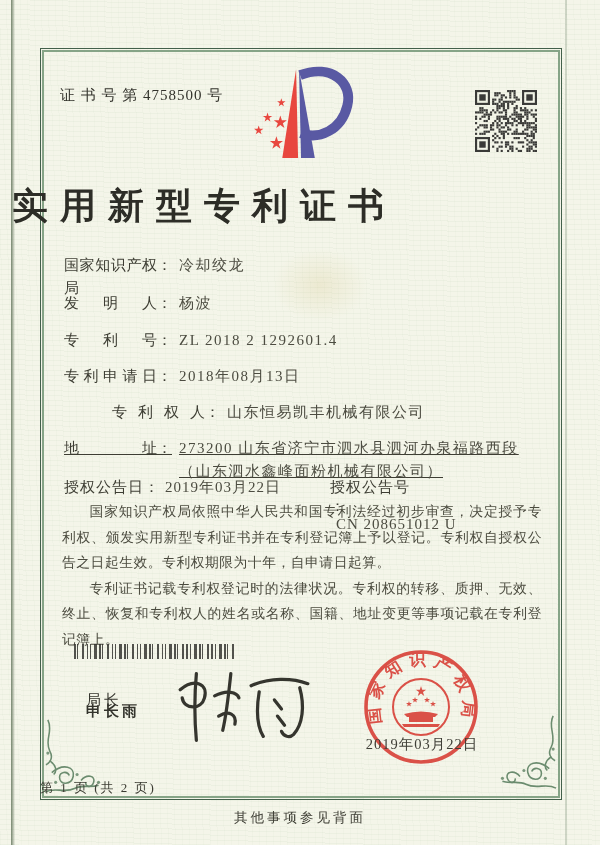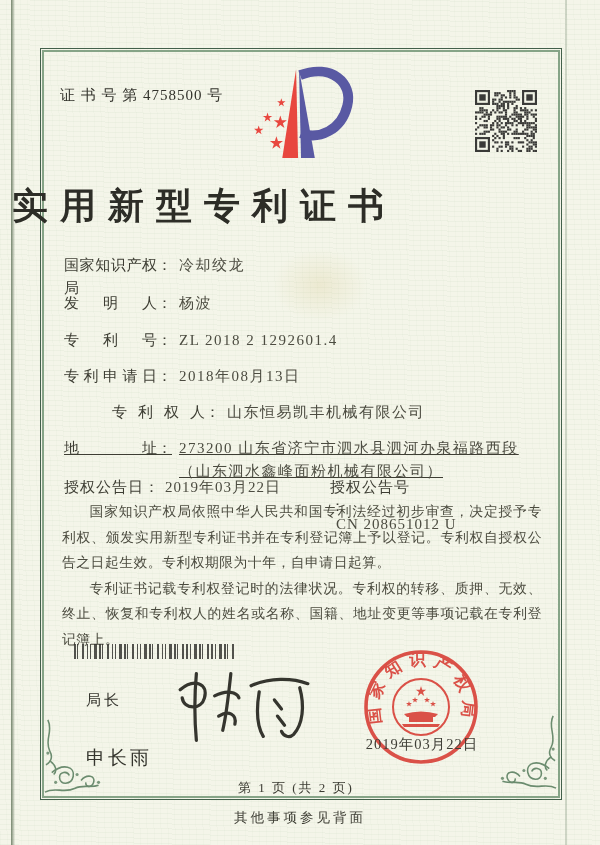--- a/index.html
+++ b/index.html
@@ -39,26 +39,26 @@
   .grant-left .val,.grant-right .val{margin-left:6px;letter-spacing:1px;color:#4c4c41;}
   .body-text{position:absolute;left:62px;top:499px;width:480px;
     font-size:13.8px;line-height:25.5px;text-align:justify;color:#4b4b3f;letter-spacing:.5px;}
   .body-text p{margin:0;text-indent:2em;}
   .barcode{position:absolute;left:74px;top:644px;width:161px;height:15px;opacity:.82;
     background:repeating-linear-gradient(90deg,
       #2e2e2a 0 1.5px, transparent 1.5px 3px,
       #2e2e2a 3px 4px, transparent 4px 7.5px,
       #2e2e2a 7.5px 10px, transparent 10px 12.5px);}
   .signer-title{position:absolute;left:86px;top:691px;font-size:15px;letter-spacing:3px;color:#34342d;}
-  .signer-name{position:absolute;left:86px;top:745px;font-size:19px;letter-spacing:3px;color:#34342d;}
+  .signer-name{position:absolute;left:86px;top:702px;font-size:15px;letter-spacing:3px;color:#34342d;font-weight:bold;}
   .signature{position:absolute;left:168px;top:666px;width:152px;height:84px;}
   .seal{position:absolute;left:353px;top:644px;width:136px;height:126px;opacity:.93;}
   .seal-date{position:absolute;left:352px;top:735px;width:140px;text-align:center;
     font-size:14.5px;letter-spacing:1px;color:#3e3e36;z-index:5;}
-  .page-info{position:absolute;left:40px;top:779px;width:512px;text-align:center;
+  .page-info{position:absolute;left:40px;top:779px;width:512px;
     font-size:13px;letter-spacing:2px;color:#3b3b32;}
   .back-note{position:absolute;left:0;top:809px;width:100%;text-align:center;
     font-size:13.5px;letter-spacing:3px;color:#3c3c33;}
   .ornament{position:absolute;width:78px;height:78px;}
   .ornament-left{left:42px;top:718px;}
   .ornament-right{left:481px;top:714px;transform:scaleX(-1);}
 </style>
 </head>
 <body>
 

